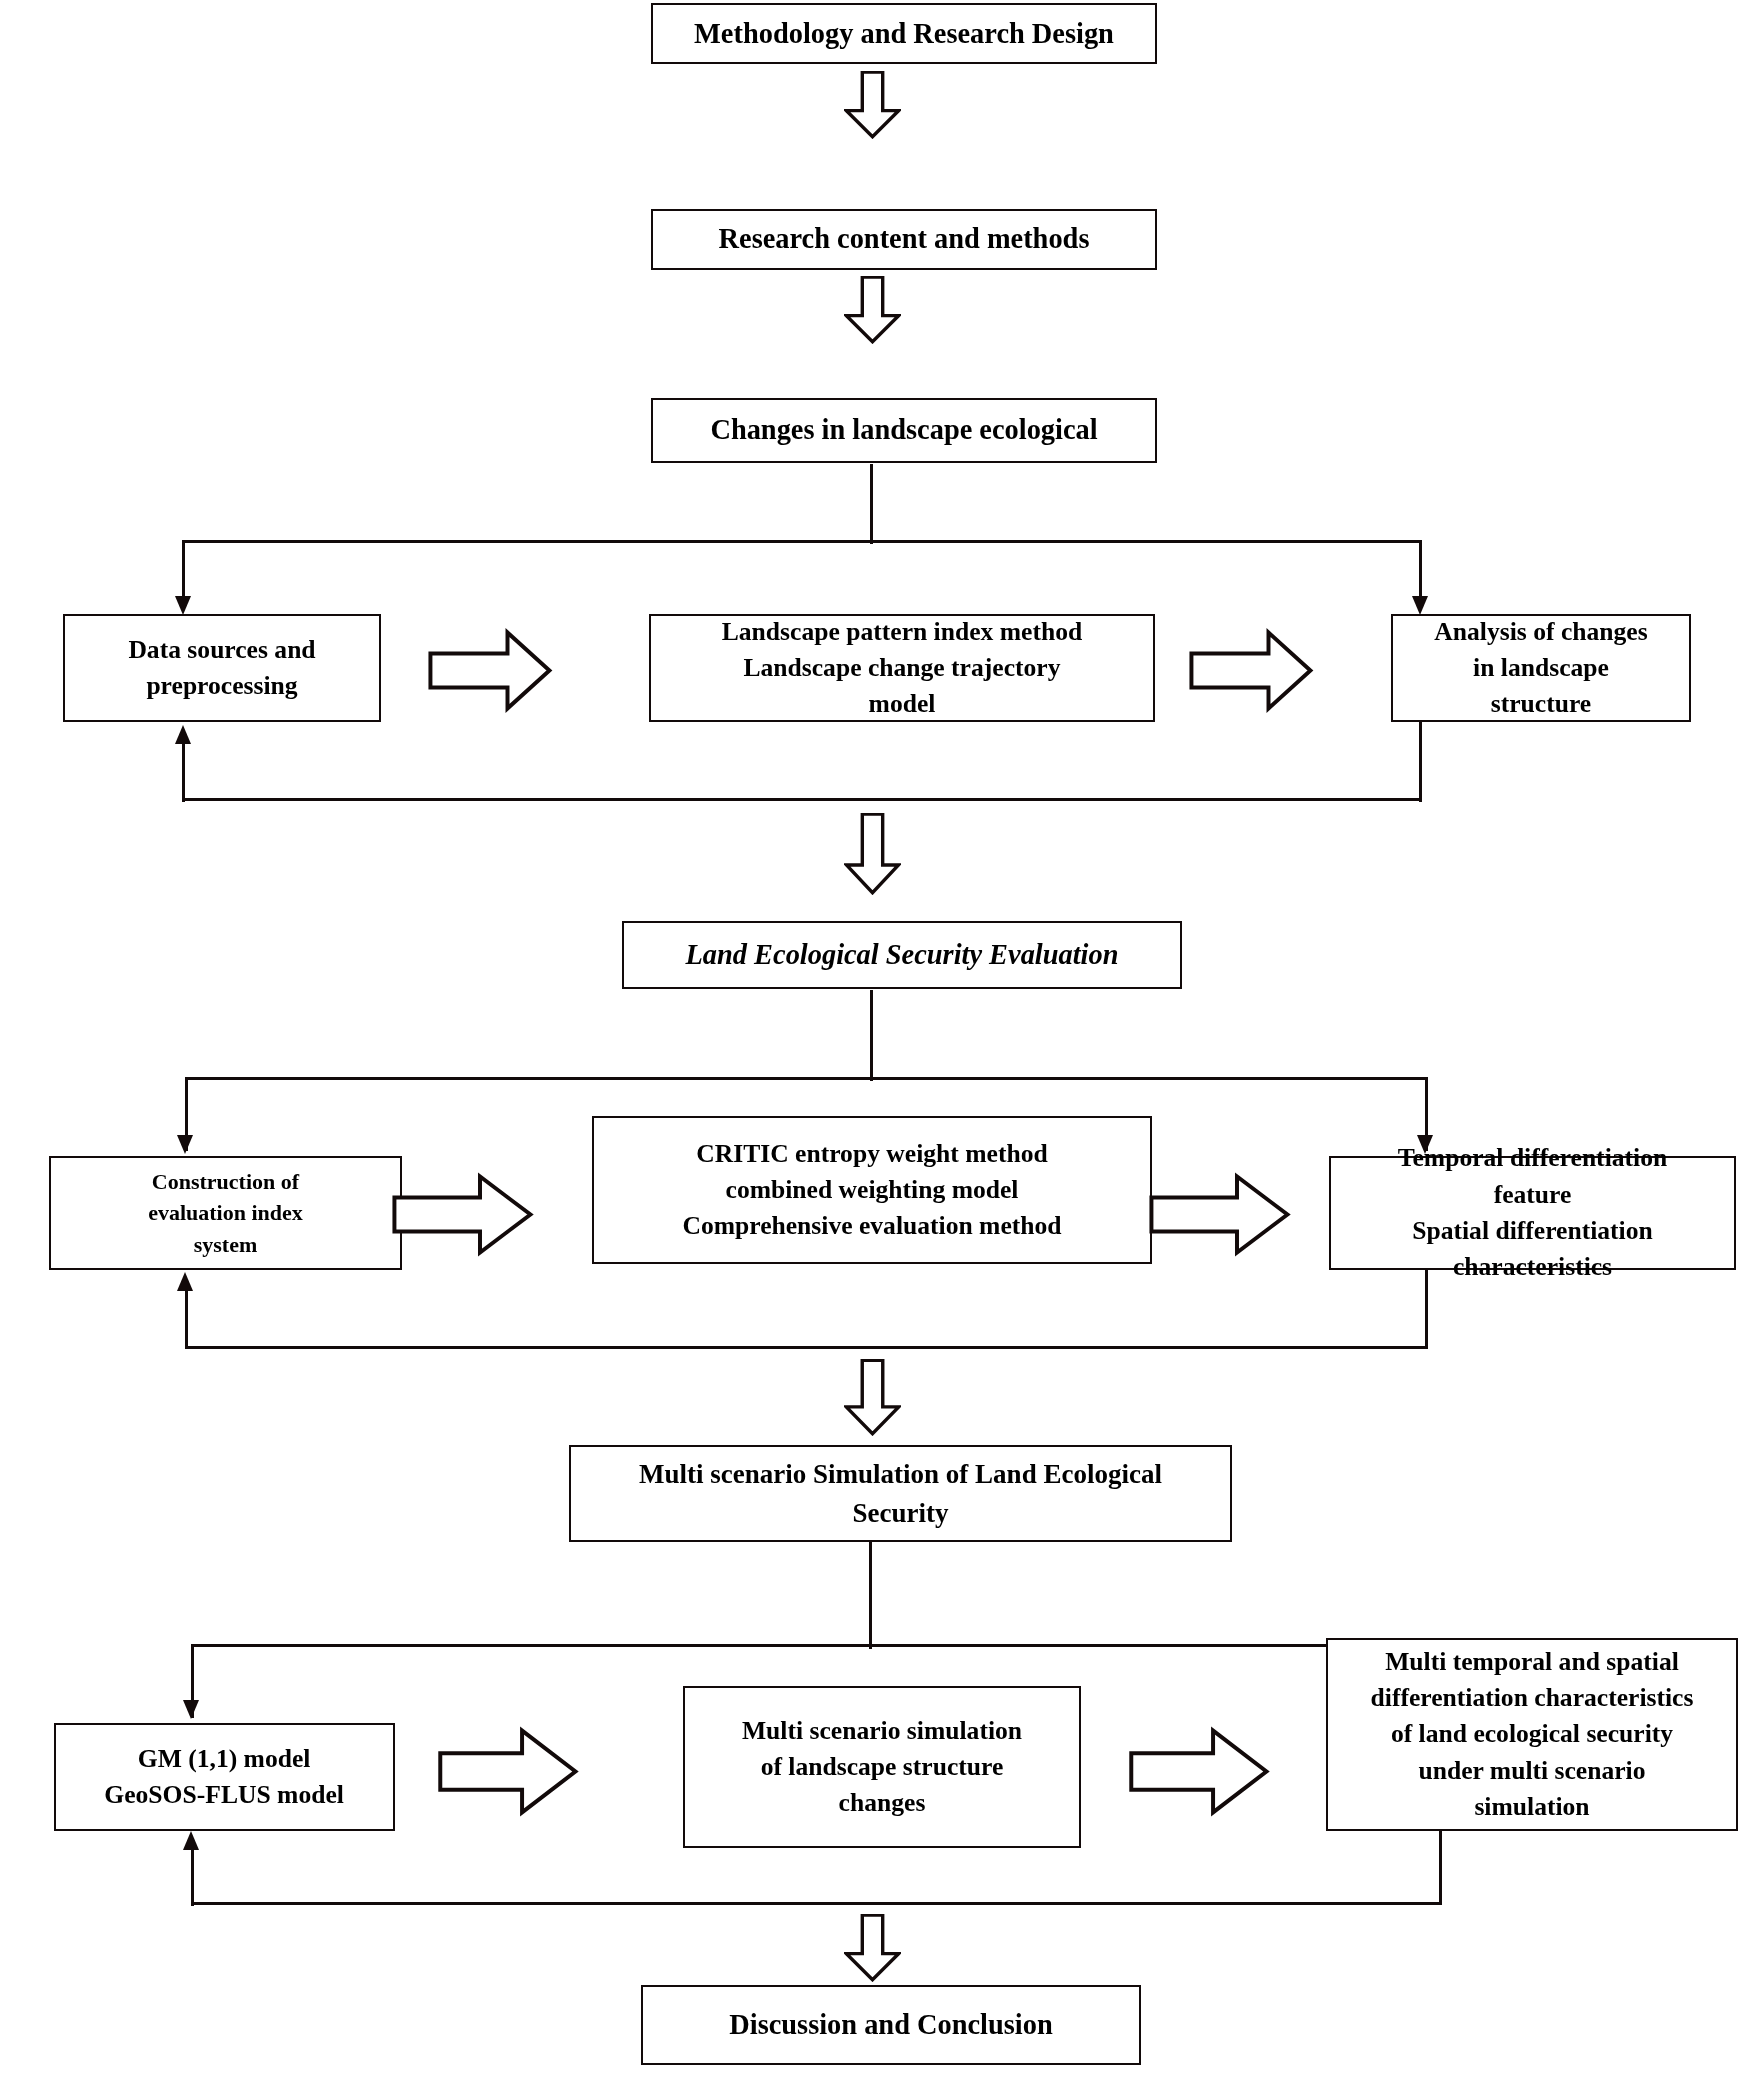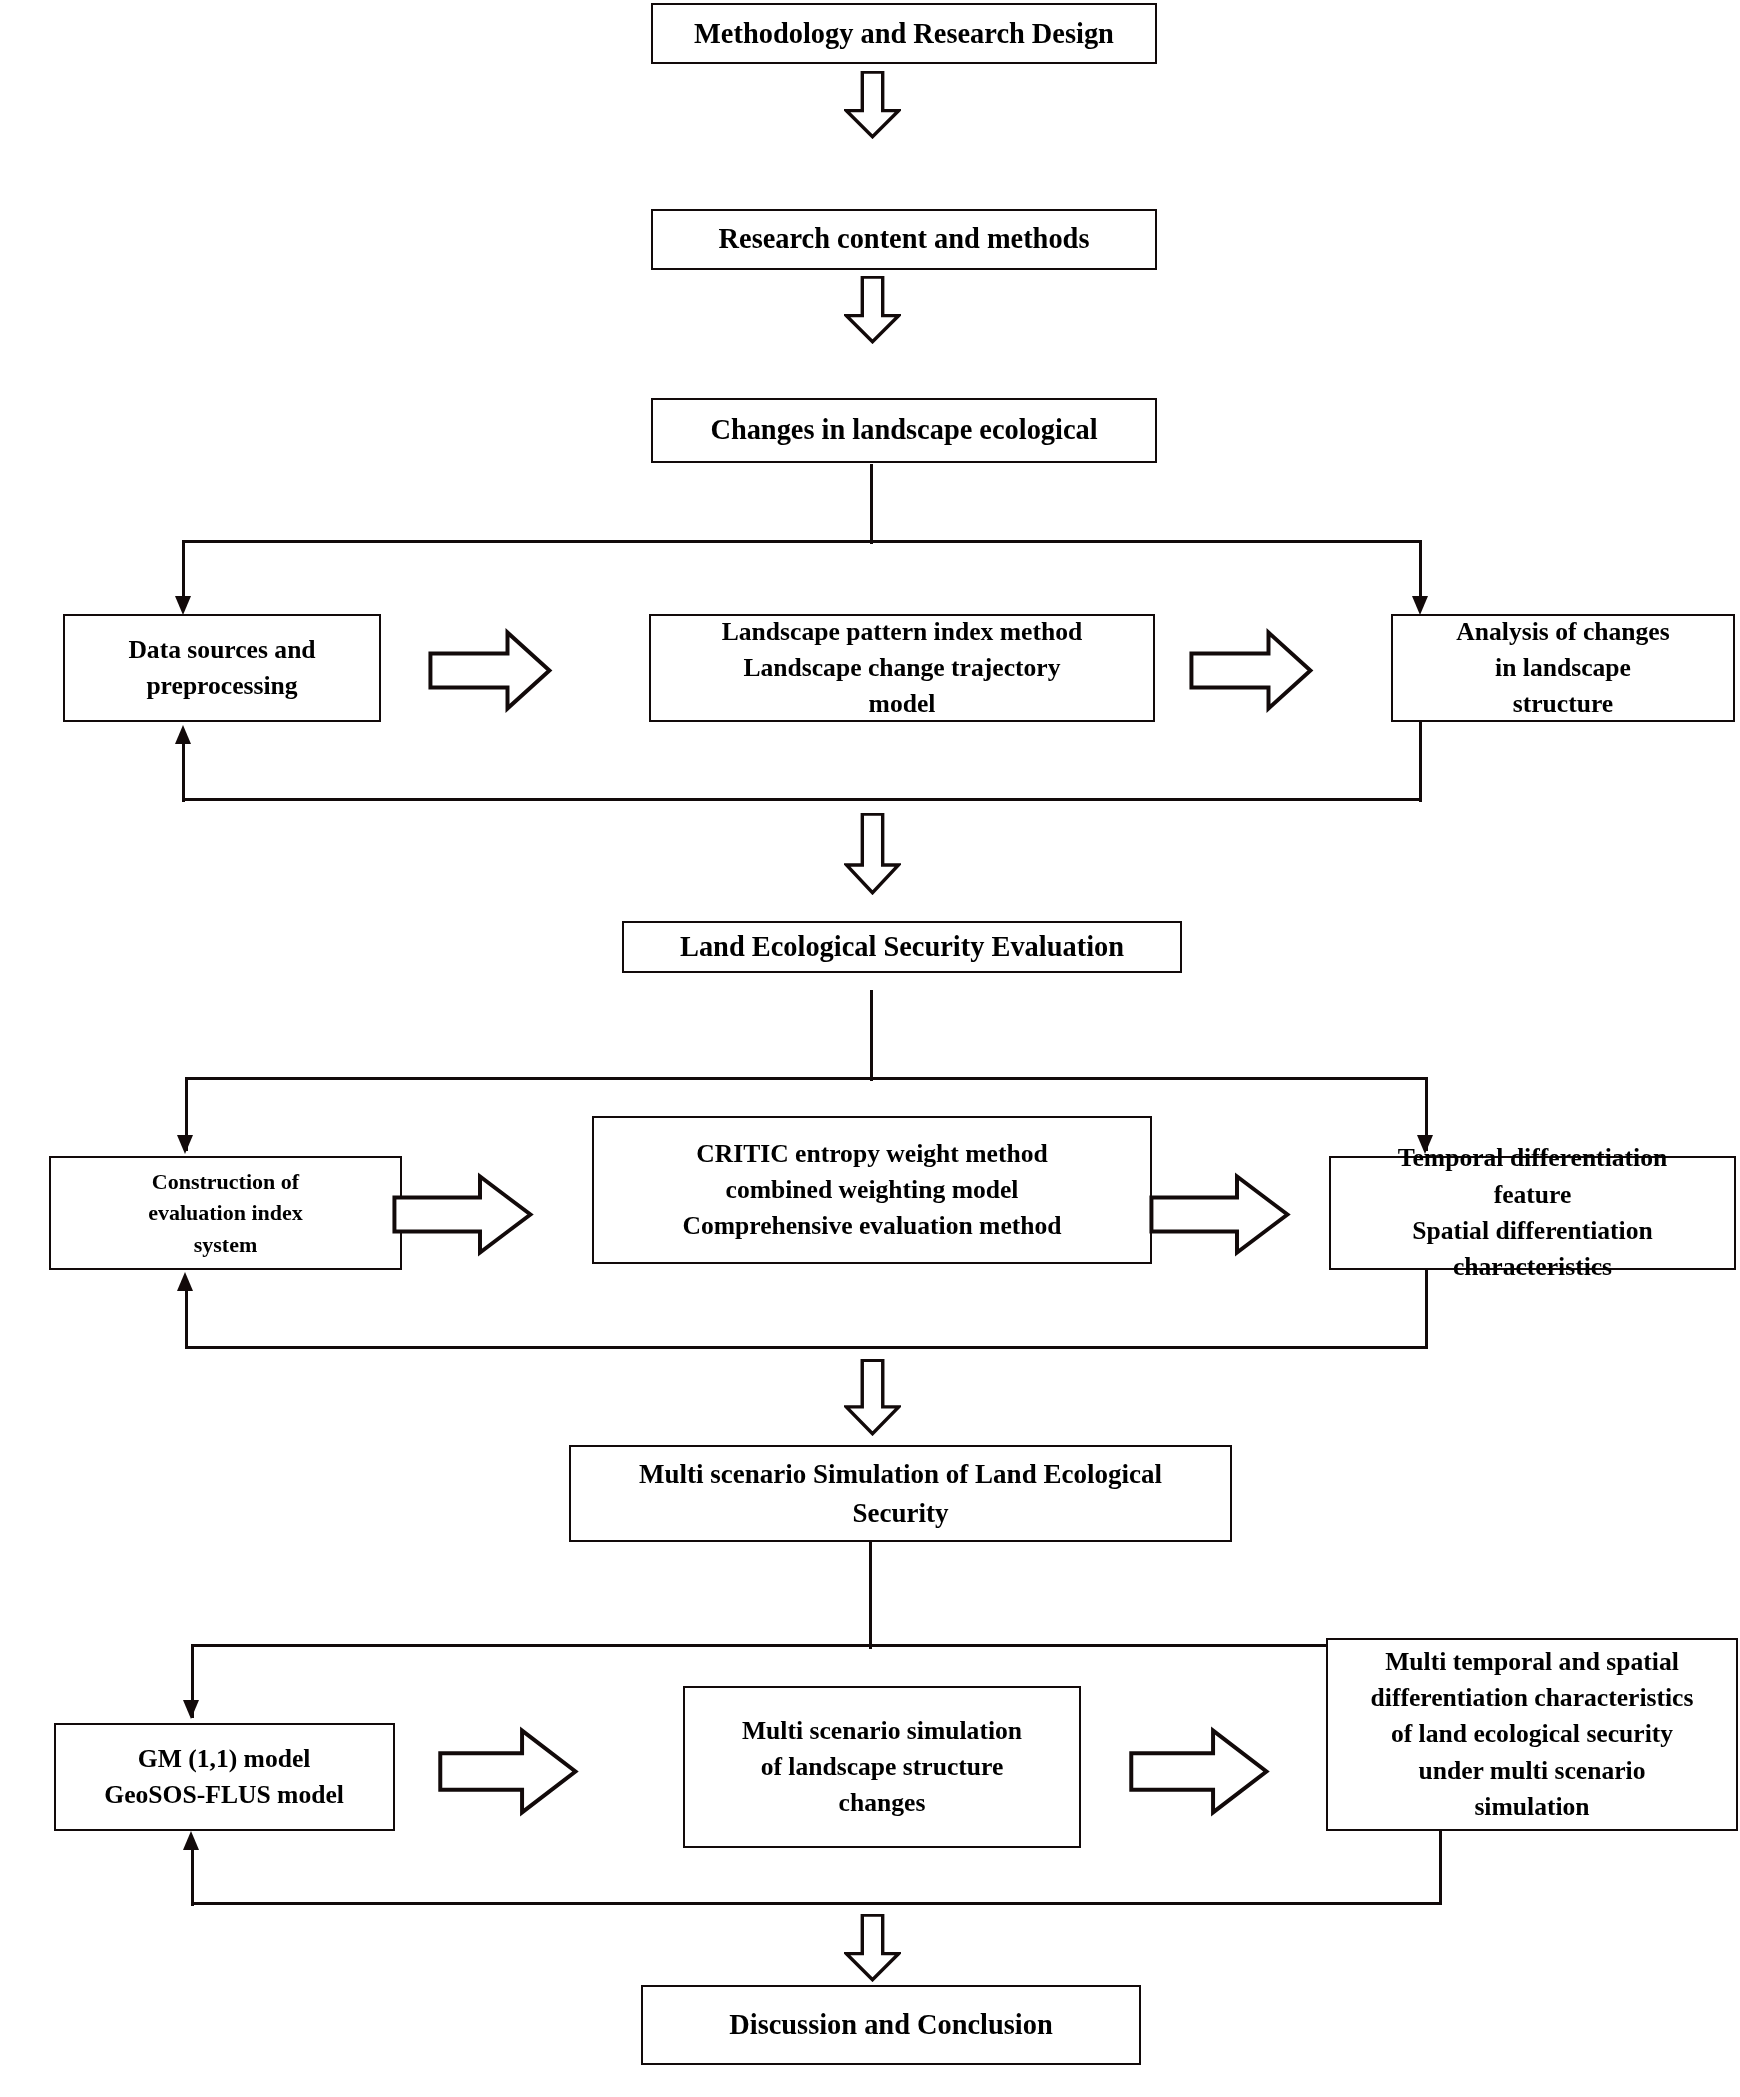--- a/index.html
+++ b/index.html
@@ -118,38 +118,38 @@
 Landscape change trajectory
 model</span>
   </div>
 
   <div class="blockarrow" style="left:1189px; top:628px;">
     <svg width="125" height="85" viewBox="0 0 220 150">
       <polygon points="4,45 140,45 140,8 214,75 140,142 140,105 4,105" fill="#ffffff" stroke="#120a0a" stroke-width="7" stroke-linejoin="miter"></polygon>
     </svg>
   </div>
 
-  <div class="box" style="left:1359px; top:614px; width:344px; height:108px; font-size:25.6px;">
+  <div class="box" style="left:1359px; top:614px; width:300px; height:108px; font-size:25.6px;">
     <span>Analysis of changes
 in landscape
 structure</span>
   </div>
 
   <div class="vline" style="left:1419px; top:722px; height:80px;"></div>
   <div class="hline" style="left:182px; top:798px; width:1240px;"></div>
   <div class="vline" style="left:182px; top:739px; height:63px;"></div>
   <div class="ahead-up" style="left:175px; top:725px;"></div>
 
   <div class="blockarrow" style="left:844px; top:813px;">
     <svg width="57" height="82" viewBox="0 0 100 145">
       <polygon points="32,2 68,2 68,92 96,92 50,141 4,92 32,92" fill="#ffffff" stroke="#120a0a" stroke-width="6" stroke-linejoin="miter"></polygon>
     </svg>
   </div>
 
-  <div class="box" style="left:590px; top:921px; width:560px; height:52px; font-size:28.4px;">
+  <div class="box" style="left:590px; top:921px; width:560px; height:68px; font-size:28.4px;font-style:italic;">
     <span>Land Ecological Security Evaluation</span>
   </div>
 
   <div class="vline" style="left:870px; top:990px; height:91px;"></div>
   <div class="hline" style="left:185px; top:1077px; width:1243px;"></div>
   <div class="vline" style="left:185px; top:1077px; height:74px;"></div>
   <div class="ahead-down" style="left:177px; top:1135px;"></div>
   <div class="vline" style="left:1425px; top:1077px; height:74px;"></div>
   <div class="ahead-down" style="left:1417px; top:1135px;"></div>
 

